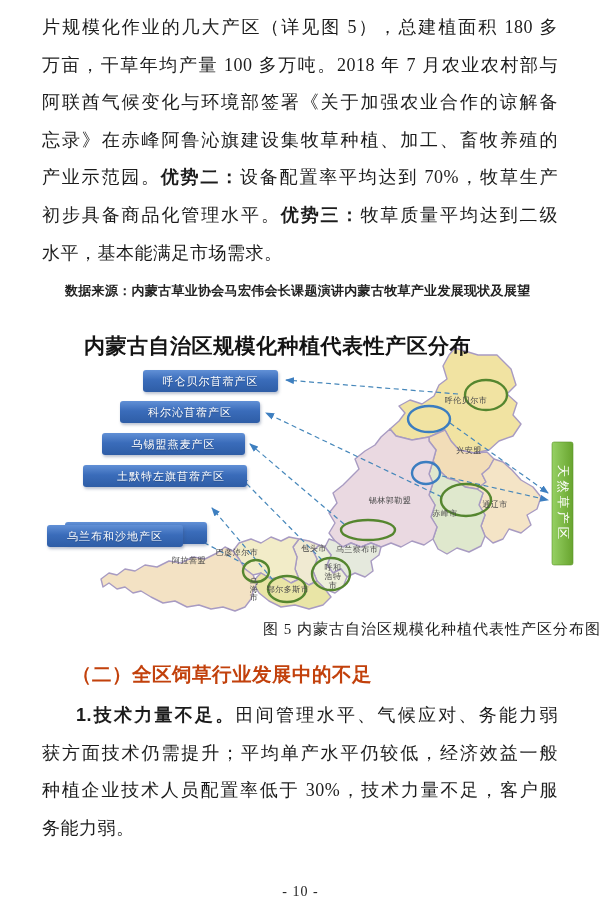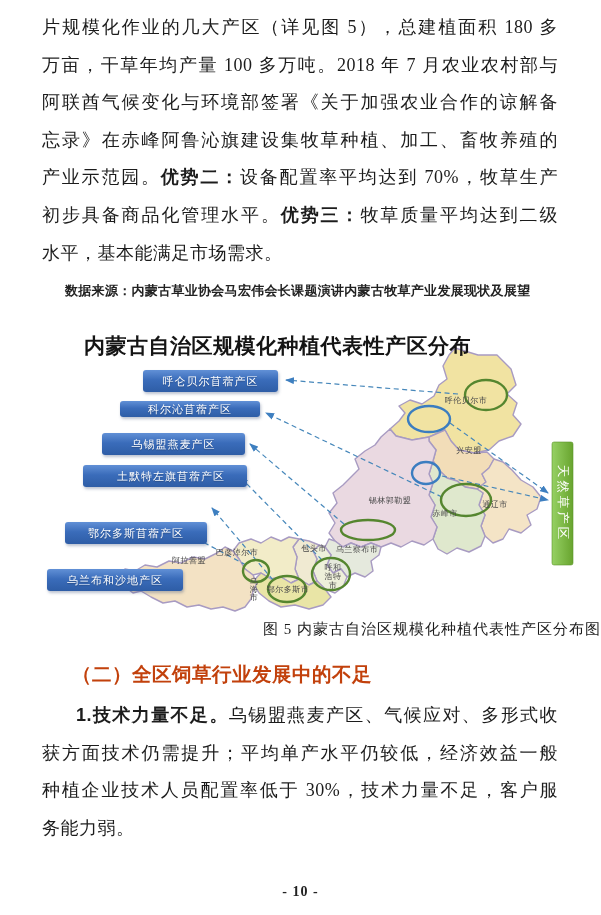--- a/index.html
+++ b/index.html
@@ -61,21 +61,20 @@
     position:absolute;left:72px;top:661px;width:486px;
     font-family:"Liberation Sans","DejaVu Sans",sans-serif;
     font-weight:bold;font-size:19.5px;color:#c2410c;
     letter-spacing:0.5px;
   }
   #para2{top:697px;}
   .page-number{
     position:absolute;left:0;top:884px;width:601px;
     text-align:center;font-size:14px;color:#222;
     letter-spacing:1px;
-    font-weight:bold;
   }
 </style>
 </head>
 <body>
 
 <div class="page">
 
   <svg id="map-svg" viewBox="0 0 601 915">
     <defs>
       <marker id="arrowhead" markerWidth="9" markerHeight="7" refX="8" refY="3.5" orient="auto" markerUnits="userSpaceOnUse">
@@ -152,33 +151,33 @@
       <div class="tline fill"><span>初步具备商品化管理水平。</span><span class="b">优势三：</span><span>牧草质量平均达到二级</span></div>
       <div class="tline"><span>水平，基本能满足市场需求。</span></div>
     </div>
 
   <div class="source-note">数据来源：内蒙古草业协会马宏伟会长课题演讲内蒙古牧草产业发展现状及展望</div>
 
   <div class="fig-title">内蒙古自治区规模化种植代表性产区分布</div>
 
   <div id="zone-boxes">
       <div class="zone-box" style="left: 143px; top: 370px; width: 135px; height: 22px;">呼仑贝尔苜蓿产区</div>
-      <div class="zone-box" style="left: 120px; top: 401px; width: 140px; height: 16px;">科尔沁苜蓿产区</div>
+      <div class="zone-box" style="left: 120px; top: 401px; width: 140px; height: 22px;">科尔沁苜蓿产区</div>
       <div class="zone-box" style="left: 102px; top: 433px; width: 143px; height: 22px;">乌锡盟燕麦产区</div>
       <div class="zone-box" style="left: 83px; top: 465px; width: 152px; height: 22px; padding-left: 12px;">土默特左旗苜蓿产区</div>
       <div class="zone-box" style="left: 65px; top: 522px; width: 142px; height: 22px;">鄂尔多斯苜蓿产区</div>
-      <div class="zone-box" style="left: 47px; top: 525px; width: 136px; height: 22px; margin-top: 44px;">乌兰布和沙地产区</div>
+      <div class="zone-box" style="left: 47px; top: 525px; width: 136px; height: 22px;">乌兰布和沙地产区</div>
     </div>
 
   <div class="fig-caption">图 5  内蒙古自治区规模化种植代表性产区分布图</div>
 
   <div class="section-heading">（二）全区饲草行业发展中的不足</div>
 
   <div class="textblock" id="para2">
-      <div class="tline fill indent"><span class="b">1.技术力量不足。</span><span>乌锡盟燕麦产区、气候应对、多形式收</span></div>
+      <div class="tline fill indent"><span class="b">1.技术力量不足。</span><span>田间管理水平、气候应对、务能力弱</span></div>
       <div class="tline fill"><span>获方面技术仍需提升；平均单产水平仍较低，经济效益一般</span></div>
       <div class="tline fill"><span>种植企业技术人员配置率低于 30%，技术力量不足，客户服</span></div>
       <div class="tline"><span>务能力弱。</span></div>
     </div>
 
   <div class="page-number">- 10 -</div>
 
 </div>
 
 </body></html>

